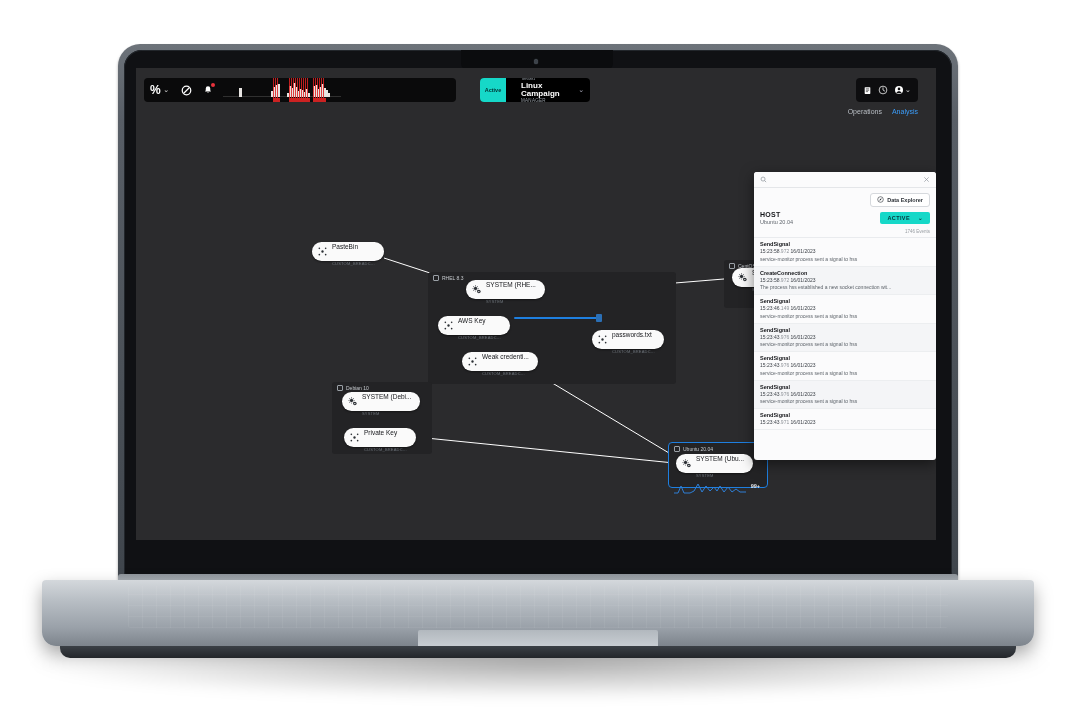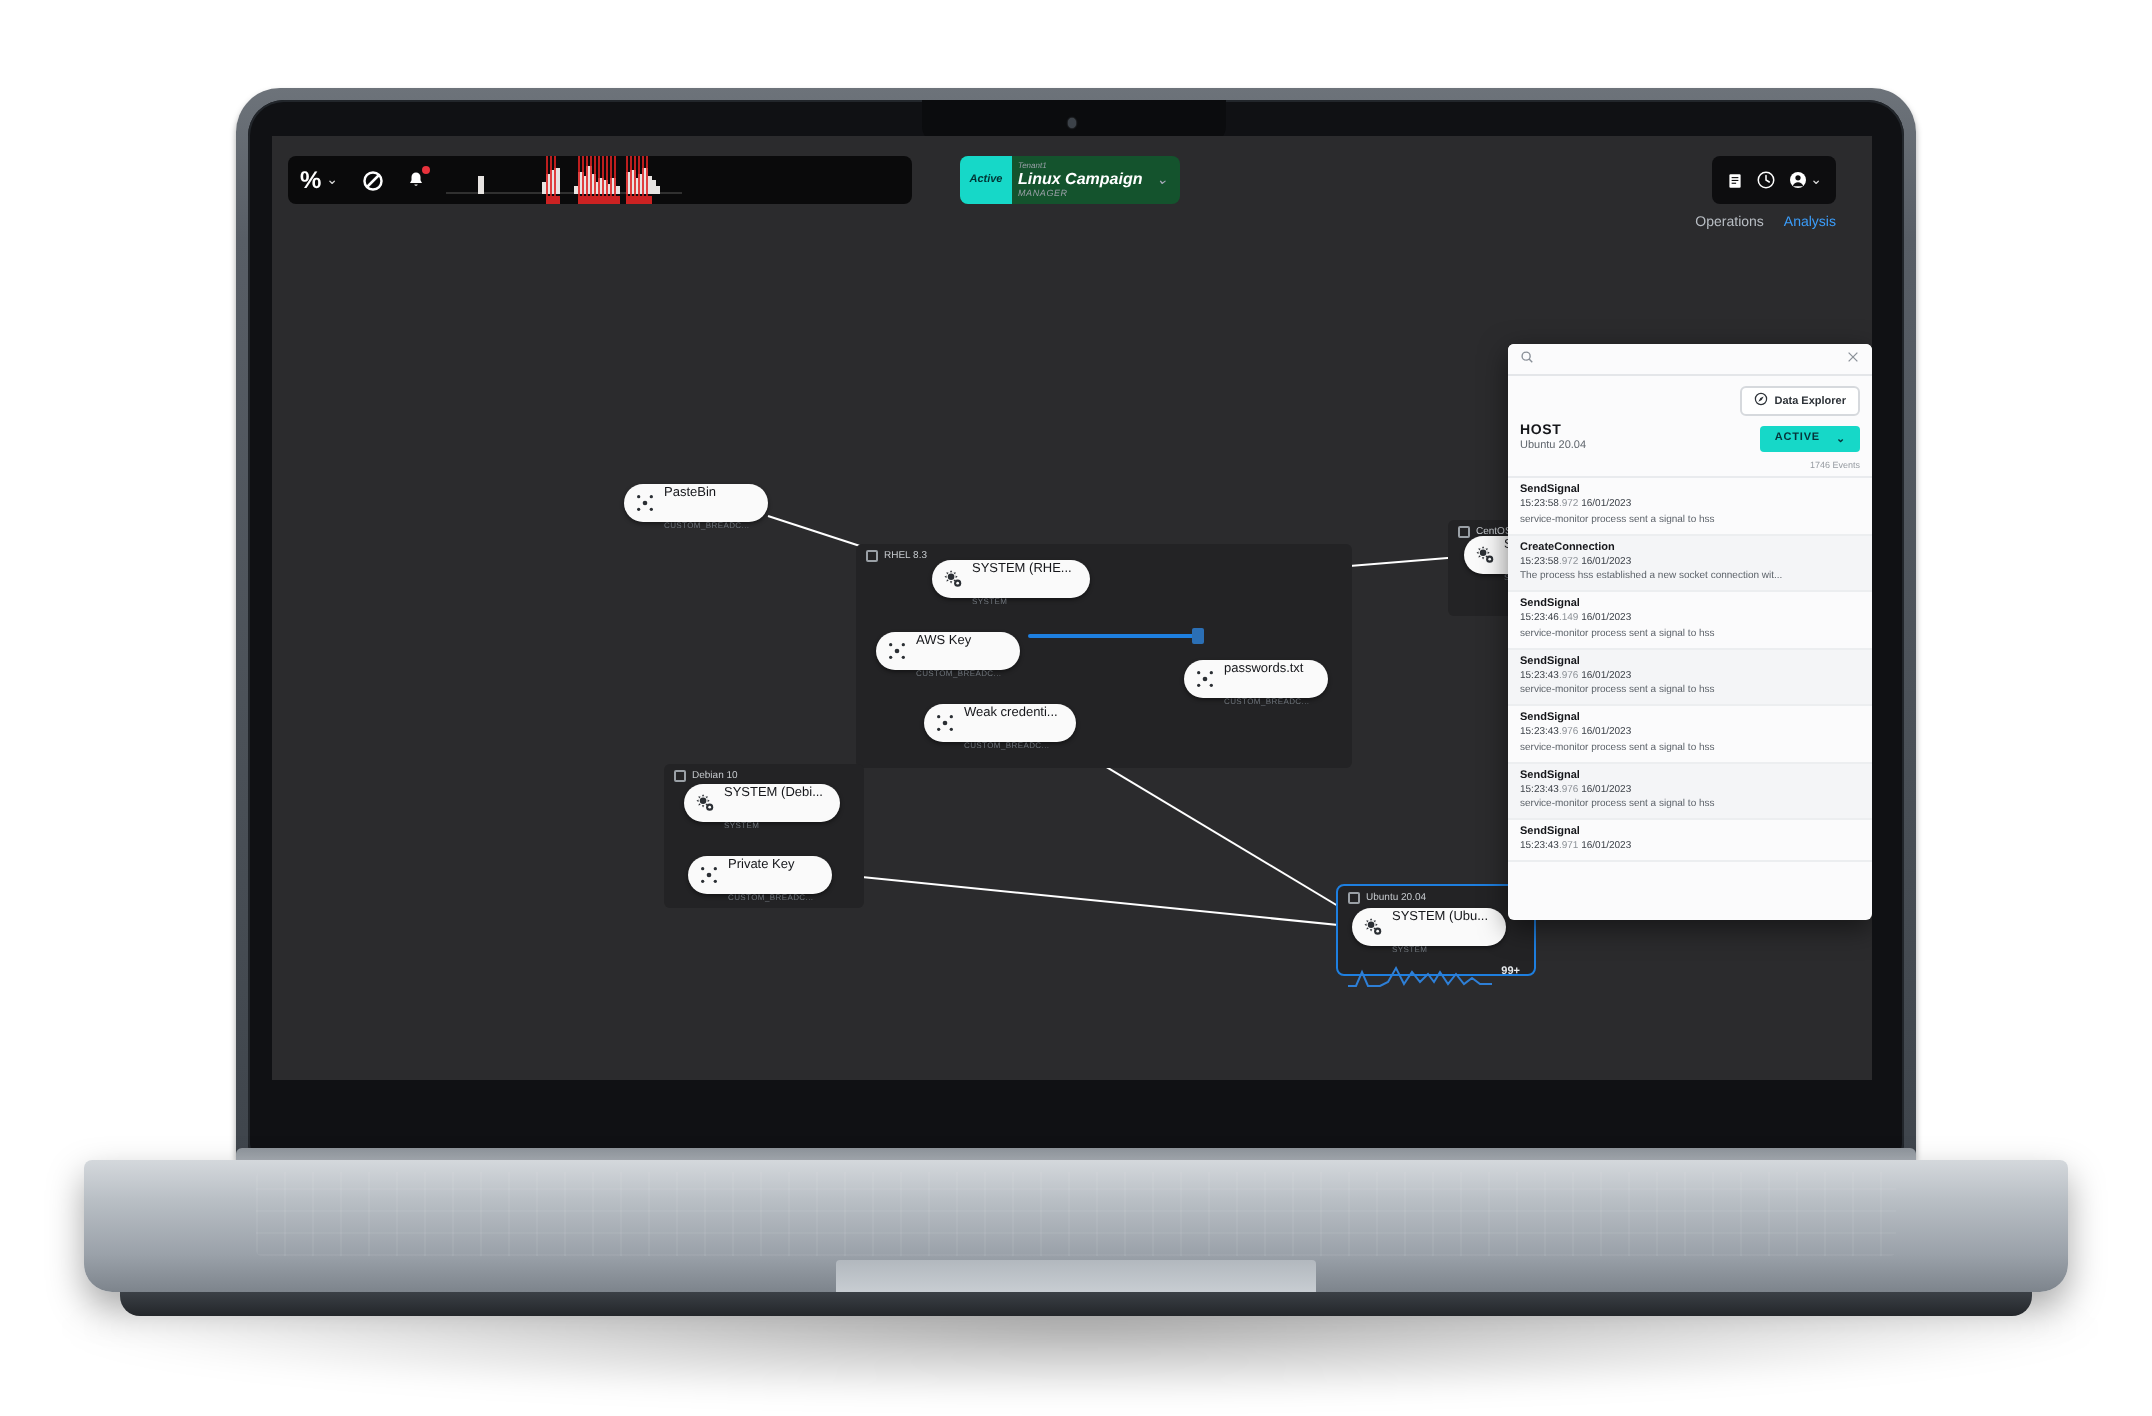--- a/index.html
+++ b/index.html
@@ -77,22 +77,22 @@
   .tb-ic{width:16px;height:16px;margin:0 3px;display:flex;align-items:center;justify-content:center;color:#fff;position:relative;}
   .dot-red{position:absolute;top:1px;right:1px;width:4px;height:4px;border-radius:50%;background:#e8323c;}
   .hist{position:relative;width:118px;height:24px;margin-left:4px;overflow:hidden;}
   .hist .bar{position:absolute;bottom:5px;width:3px;background:#e7e4e2;}
   .hist .red{position:absolute;bottom:0;top:0;width:1px;background:#d22;opacity:.85;}
   .hist .redb{position:absolute;bottom:0;width:3px;height:4px;background:#c22;}
   .hist .base-line{position:absolute;bottom:5px;left:0;right:0;height:1px;background:#555;opacity:.5;}
 
   .tenant{
     position:absolute;left:344px;top:10px;width:110px;height:24px;
-    background:#14532d;border-radius:4px;display:flex;align-items:center;gap:3px;
-    padding-left:0;overflow:hidden;font-style:italic;
+    background:#000000;border-radius:4px;display:flex;align-items:center;gap:15px;
+    padding-left:0;overflow:hidden;
   }
   .tenant .active-badge{
     width:26px;height:24px;background:#16d8c8;color:#033;
     font-size:5.5px;font-weight:700;display:flex;align-items:center;justify-content:center;
   }
   .tenant .tmeta{flex:1;line-height:1;}
   .tenant .t0{font-size:4px;color:#9aa0a8;}
   .tenant .t1{font-size:8px;color:#fff;font-weight:600;margin:1px 0;}
   .tenant .t2{font-size:4.5px;color:#9aa0a8;letter-spacing:.3px;}
   .tenant .tchev{font-size:7px;color:#aab;padding-right:6px;}

